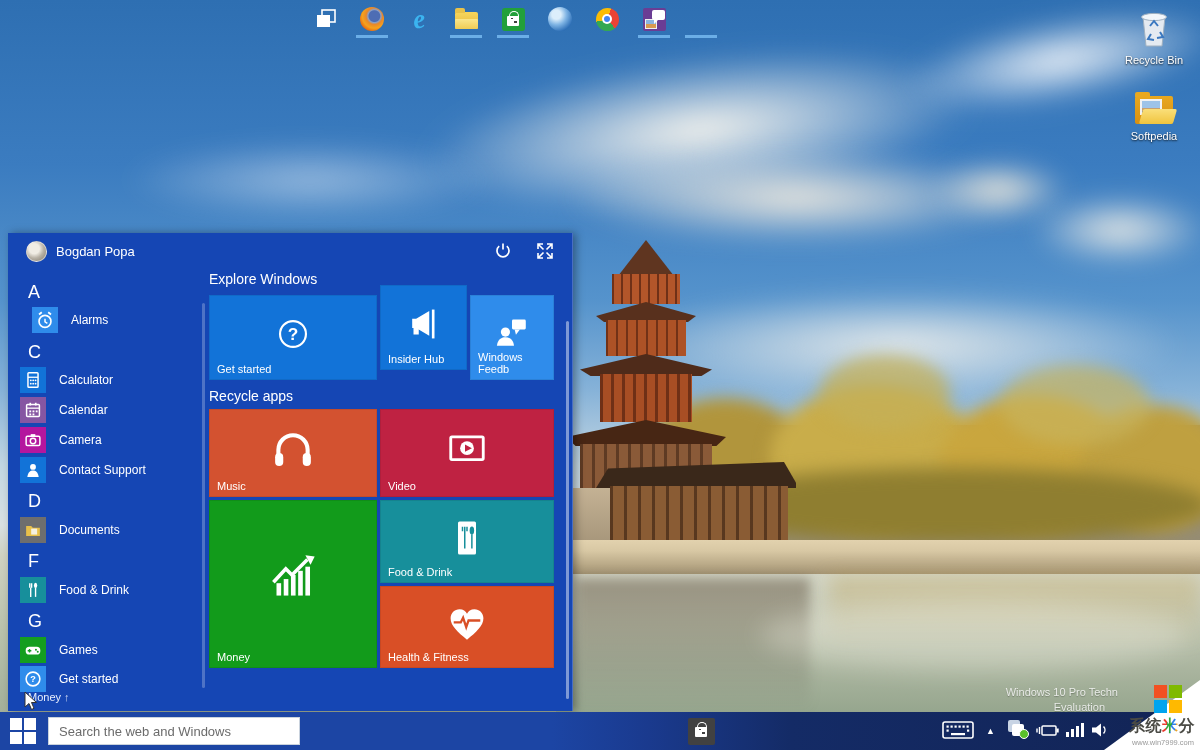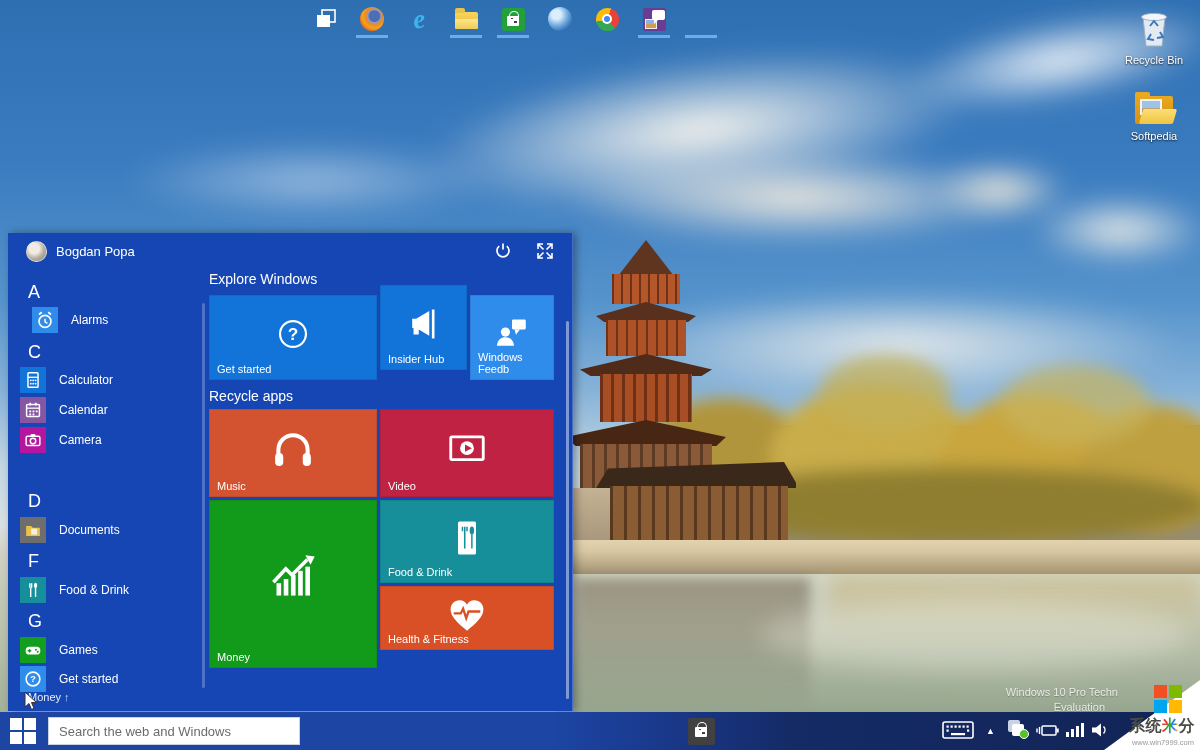--- a/index.html
+++ b/index.html
@@ -222,20 +222,29 @@
     <div class="app-row" style="top:194px;">
       <span class="app-tile" style="background: rgb(180, 22, 158);">
         <svg viewBox="0 0 24 24">
             <rect x="4.5" y="8" width="15" height="10" rx="1.5" fill="none" stroke="#fff" stroke-width="1.6"></rect>
             <rect x="9.5" y="5.6" width="5" height="2.6" fill="#fff"></rect>
             <circle cx="12" cy="13" r="3" fill="none" stroke="#fff" stroke-width="1.6"></circle>
           </svg>
       </span>
       <span class="app-label">Camera</span>
     </div>
+    <div class="app-row" style="top:224px;">
+      <span class="app-tile" style="background: rgb(18, 115, 216);">
+        <svg viewBox="0 0 24 24">
+            <circle cx="12" cy="8.6" r="3.2" fill="#fff"></circle>
+            <path d="M5.8 19.5c.8-5 3.2-7 6.2-7s5.4 2 6.2 7z" fill="#fff"></path>
+          </svg>
+      </span>
+      <span class="app-label">Contact Support</span>
+    </div>
 
     <div class="app-letter" style="top:258px;">D</div>
 
     <div class="app-row" style="top:284px;">
       <span class="app-tile" style="background: rgb(110, 110, 110);">
         <svg viewBox="0 0 24 24">
             <path d="M4.5 7.5h5.5l1.8 2h7.7v9h-15z" fill="#e8c04a"></path>
             <rect x="10" y="10.5" width="6.5" height="6.5" fill="#f5f0e0"></rect>
           </svg>
       </span>
@@ -350,21 +359,21 @@
       <svg class="tile-icon" width="48" height="48" viewBox="0 0 64 64">
           <rect x="20" y="10" width="24" height="44" rx="2" fill="#fff"></rect>
           <g stroke="#178f9b" stroke-width="2" fill="none">
             <path d="M26 17v6M29 17v6M32 17v6M29 23v23"></path>
             <path d="M38.5 27v19"></path>
           </g>
           <ellipse cx="38.5" cy="22" rx="3" ry="5.2" fill="#178f9b"></ellipse>
         </svg>
       <span class="tile-label">Food &amp; Drink</span>
     </div>
-    <div class="tile" style="left: 372px; top: 353px; width: 174px; height: 64px; background: rgb(217, 79, 38); padding-left: 32px;">
+    <div class="tile" style="left: 372px; top: 353px; width: 174px; height: 82px; background: rgb(217, 79, 38); padding-left: 32px;">
       <svg class="tile-icon" width="50" height="50" viewBox="0 0 64 64">
           <path d="M32 52C20 42 11 34 11 24.5 11 18 16 13 22.5 13c4.5 0 8 2.5 9.5 6 1.5-3.5 5-6 9.5-6C48 13 53 18 53 24.5 53 34 44 42 32 52z" fill="#fff"></path>
           <polyline points="15,30 24,30 27,24 31,36 34,27.5 49,27.5" fill="none" stroke="#d94f26" stroke-width="3"></polyline>
         </svg>
       <span class="tile-label">Health &amp; Fitness</span>
     </div>
 
     <div class="sbar" style="left:558px;top:88px;width:3px;height:378px;"></div>
   </div>
 

